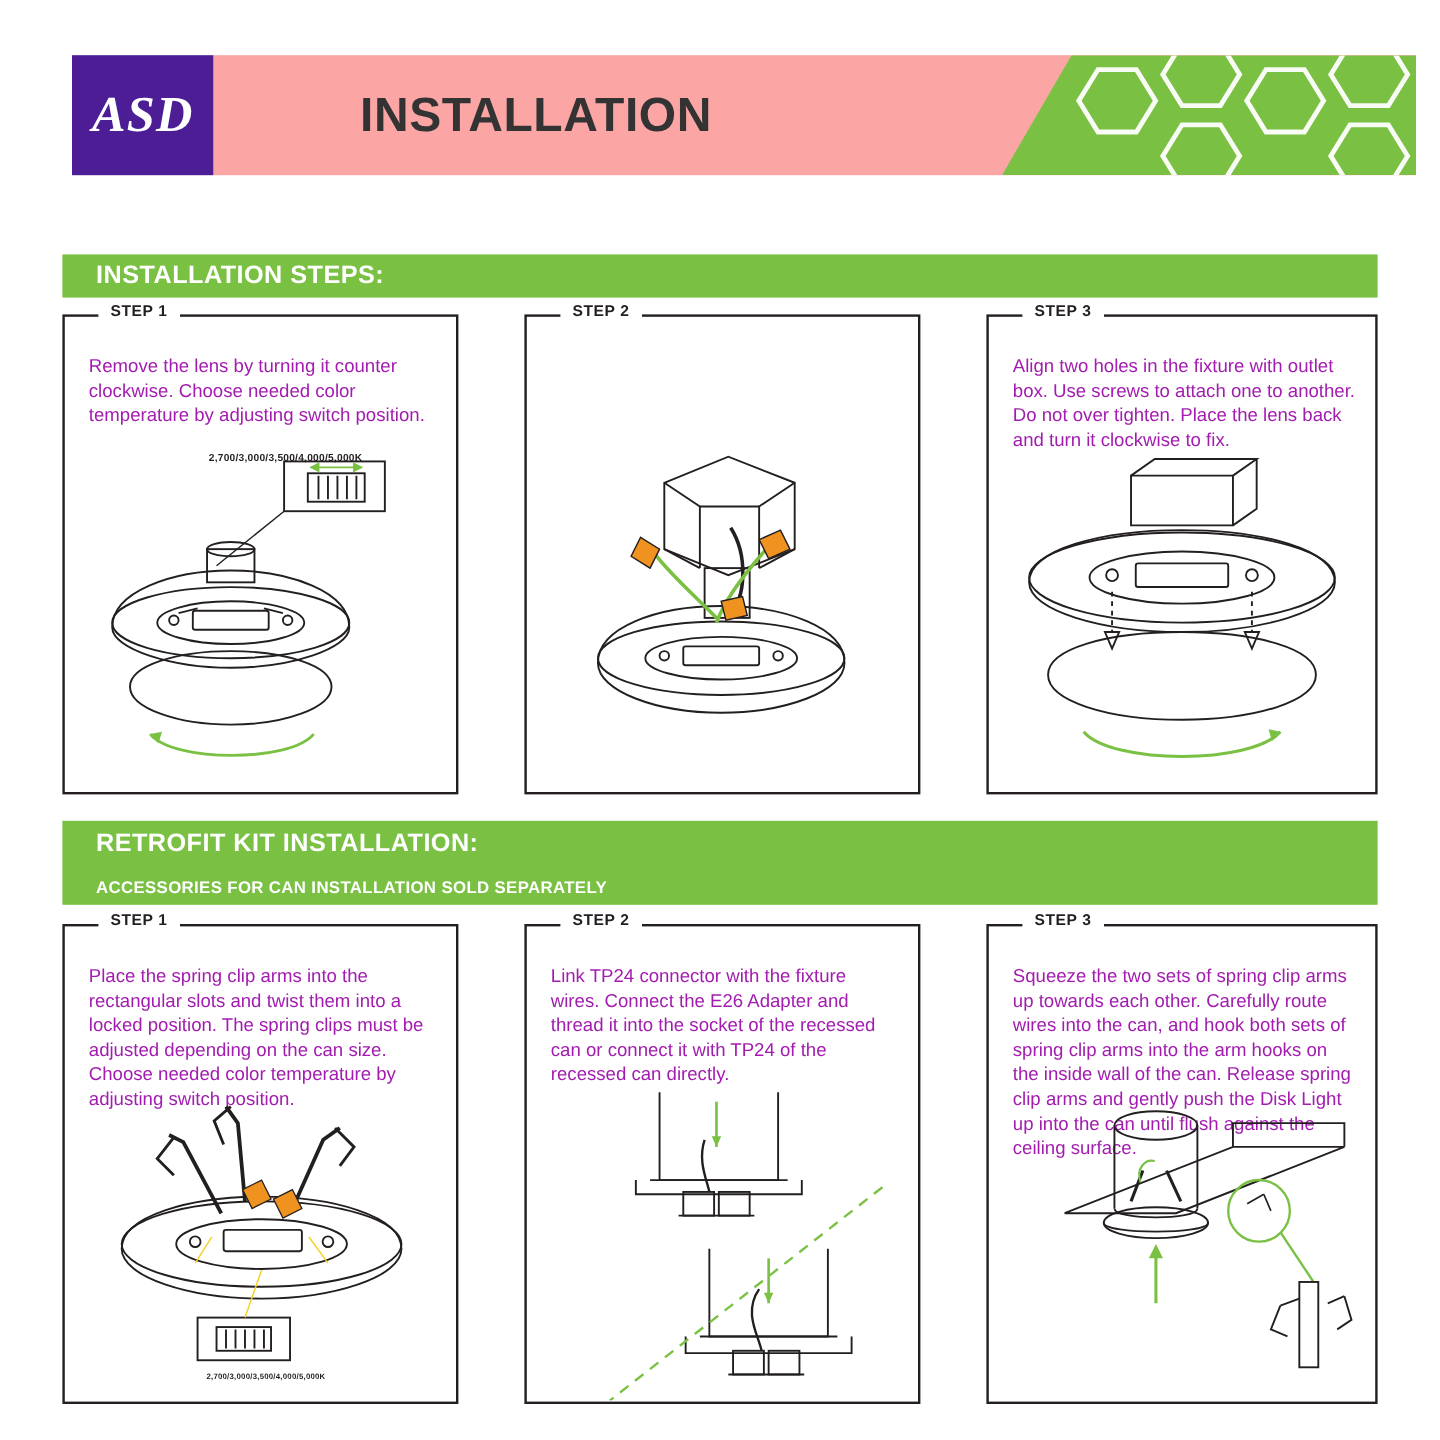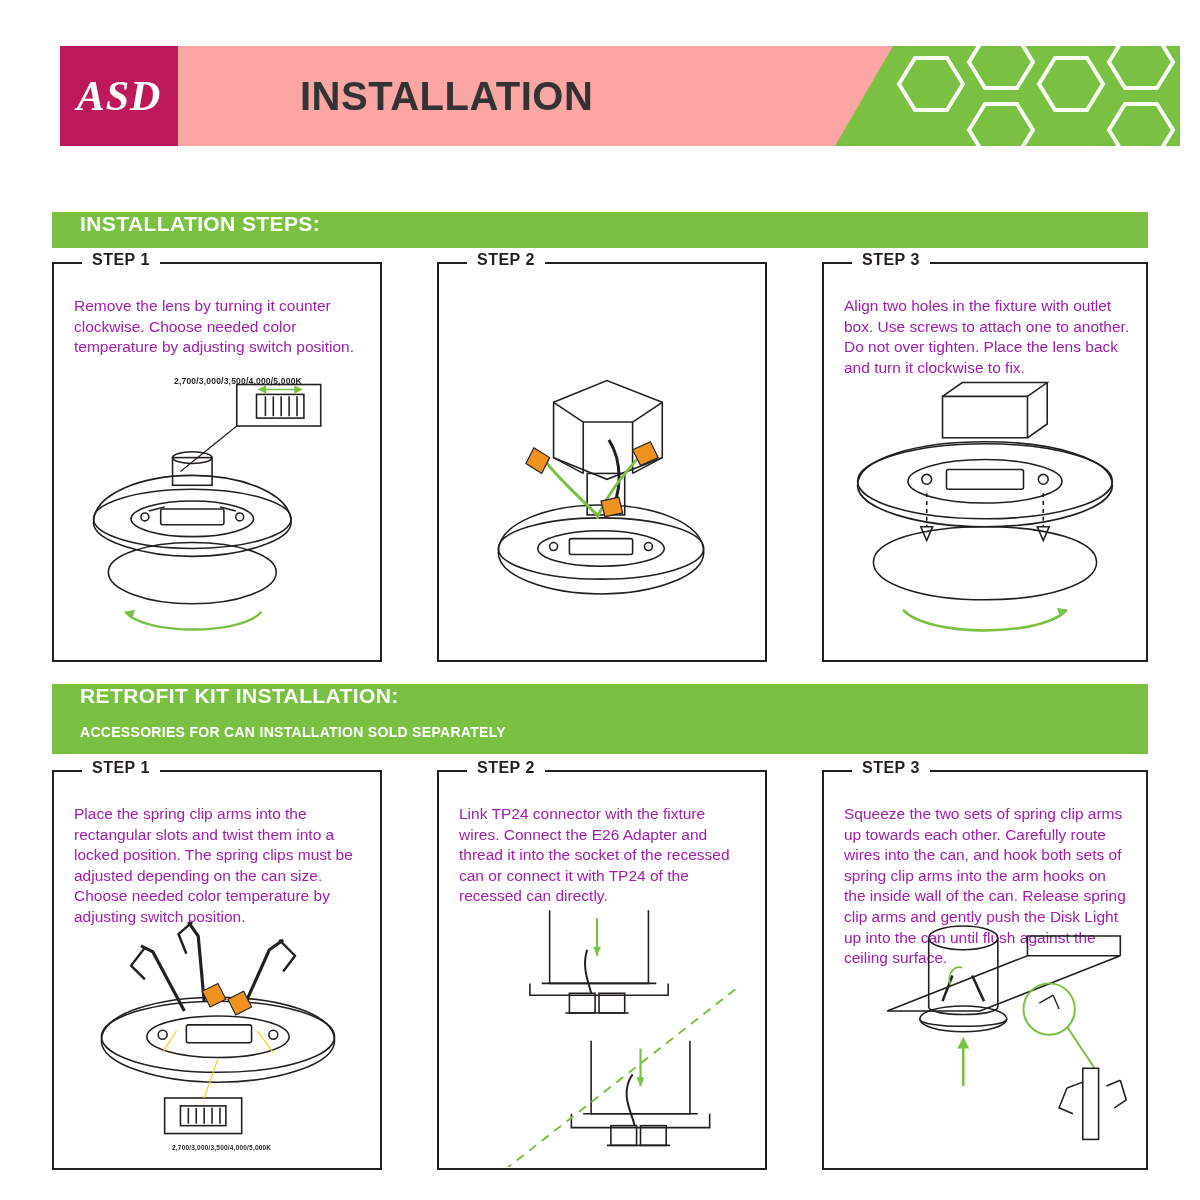--- a/index.html
+++ b/index.html
@@ -19,21 +19,21 @@
   
   .header {
     position: absolute;
     left: 60px; top: 46px;
     width: 1120px; height: 100px;
   }
   .logo-box {
     position: absolute;
     left: 0; top: 0;
     width: 118px; height: 100px;
-    background: #be185d;
+    background: #4c1d95;
     display: flex; align-items: center; justify-content: center;
   }
   .logo-text {
     font-family: "Liberation Serif", serif;
     font-weight: bold;
     font-size: 42px;
     color: #ffffff;
     letter-spacing: 1px;
     line-height: 1;
     font-style: italic;
@@ -61,21 +61,21 @@
     clip-path: polygon(58px 0, 345px 0, 345px 100px, 0 100px);
   }
   .header-green-block svg { position: absolute; left: 0; top: 0; }
 
   
   .section-bar {
     position: absolute;
     background: #7ac143;
     display: flex;
     flex-direction: column;
-    justify-content: flex-start;
+    justify-content: center;
     padding-left: 28px;
   }
   .section-bar .line1 {
     font-size: 21px;
     font-weight: bold;
     color: #ffffff;
     letter-spacing: 0.4px;
   }
   .section-bar .line2 {
     font-size: 14px;
@@ -92,21 +92,21 @@
   .step-card {
     position: absolute;
     border: 2px solid #231f20;
     background: #ffffff;
   }
   .step-label {
     position: absolute;
     top: -13px; left: 28px;
     background: #ffffff;
     padding: 0 10px;
-    font-size: 16px;
+    font-size: 13px;
     font-weight: bold;
     color: #231f20;
     letter-spacing: 0.5px;
   }
   .step-text {
     position: absolute;
     left: 20px; top: 32px;
     right: 16px;
     font-size: 15.5px;
     line-height: 1.33;

